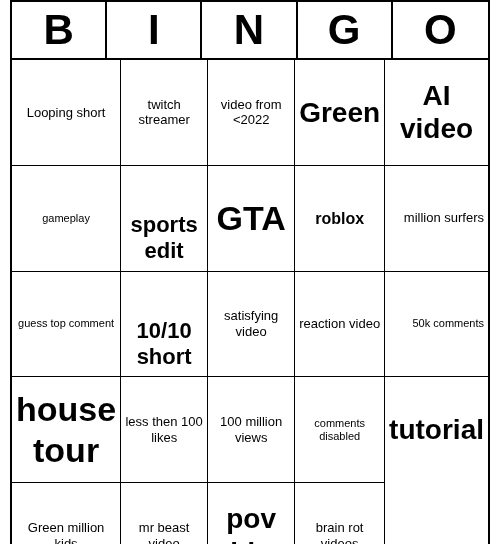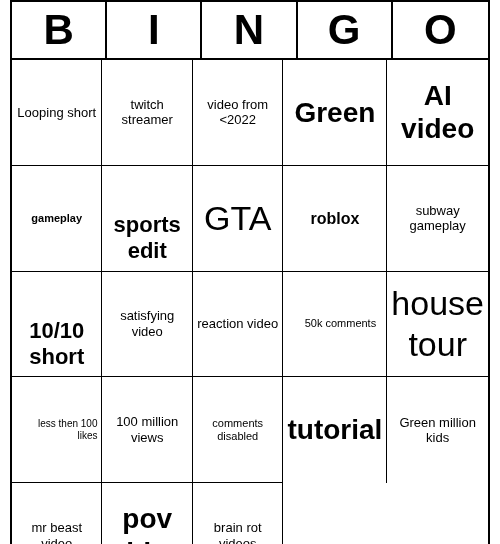--- a/index.html
+++ b/index.html
@@ -54,21 +54,21 @@
       justify-content: flex-end;
     }
     .bingo-cell:nth-last-child(-n+5) {
       border-bottom: none;
     }
     .cell-text {
       display: block;
     }
     .large { font-size: 22px; font-weight: bold; margin-top: 40px; }
     .xlarge { font-size: 28px; font-weight: bold; }
-    .xxlarge { font-size: 34px; font-weight: normal; }
+    .xxlarge { font-size: 34px; font-weight: bold; }
     .medium { font-size: 16px; font-weight: bold; }
   </style>
 </head>
 <body>
 
 <div class="bingo-card">
   <div class="bingo-header">
   <div class="bingo-header-cell">B</div>
       <div class="bingo-header-cell">I</div>
       <div class="bingo-header-cell">N</div>
@@ -85,51 +85,54 @@
       <div class="bingo-cell">
         <span class="cell-text">video from &lt;2022</span>
       </div>
       <div class="bingo-cell">
         <span class="cell-text xlarge">Green</span>
       </div>
       <div class="bingo-cell">
         <span class="cell-text xlarge">AI video</span>
       </div>
       <div class="bingo-cell">
-        <span class="cell-text" style="font-size: 11px; font-weight: bold;">gameplay</span>
+        <span class="cell-text" style="font-size: 11px;">gameplay</span>
       </div>
       <div class="bingo-cell">
         <span class="cell-text large">sports edit</span>
       </div>
       <div class="bingo-cell">
         <span class="cell-text xxlarge">GTA</span>
       </div>
       <div class="bingo-cell">
         <span class="cell-text medium">roblox</span>
       </div>
       <div class="bingo-cell">
-        <span class="cell-text">subway gameplay</span>
+        <span class="cell-text">million surfers</span>
+      </div>
+      <div class="bingo-cell">
+        <span class="cell-text" style="font-size: 11px;">guess top comment</span>
       </div>
       <div class="bingo-cell">
         <span class="cell-text large">10/10 short</span>
       </div>
       <div class="bingo-cell">
         <span class="cell-text">satisfying video</span>
       </div>
       <div class="bingo-cell">
         <span class="cell-text">reaction video</span>
       </div>
       <div class="bingo-cell">
         <span class="cell-text" style="font-size: 11px; padding-left: 11px;">50k comments</span>
       </div>
       <div class="bingo-cell">
         <span class="cell-text xxlarge">house tour</span>
       </div>
       <div class="bingo-cell">
-        <span class="cell-text" style="font-size: 10px; text-align: right;">less then 100 likes</span>
+        <span class="cell-text" style="font-size: 13px;">less then 100 likes</span>
       </div>
       <div class="bingo-cell">
         <span class="cell-text">100 million views</span>
       </div>
       <div class="bingo-cell">
         <span class="cell-text" style="font-size: 11px;">comments disabled</span>
       </div>
       <div class="bingo-cell">
         <span class="cell-text xlarge">tutorial</span>
       </div>

